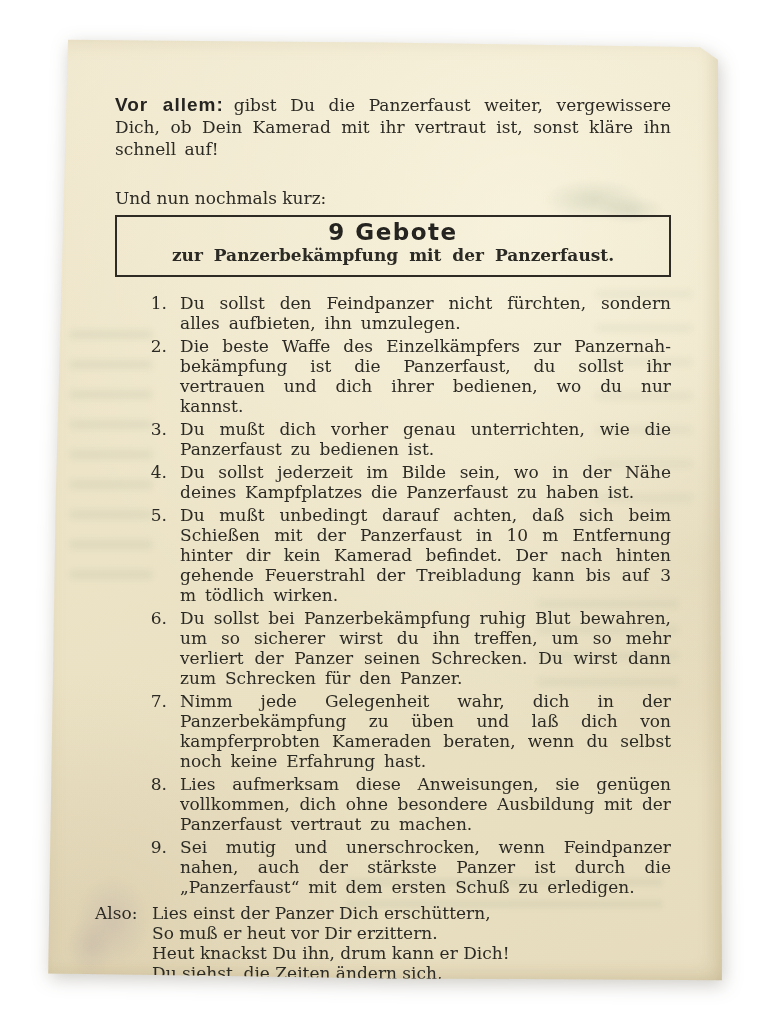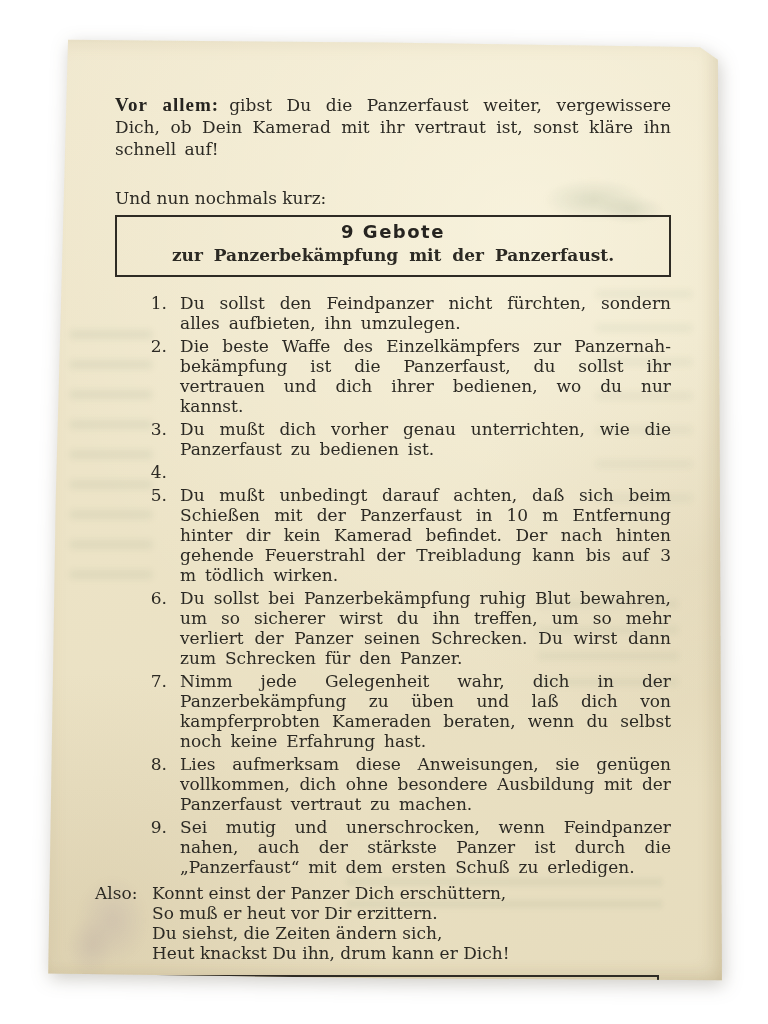--- a/index.html
+++ b/index.html
@@ -69,32 +69,32 @@
     filter:blur(3px);
   }
 
   .content {
     position:absolute; left:75px; top:60px; width:556px;
     font-size:17px; line-height:20px; color:#2c2a24;
   }
 
   .intro { text-align:justify; word-spacing:3px; line-height:22px; }
   .intro-lead {
-    font-family:Liberation Serif, serif;
+    font-family:Liberation Sans, sans-serif;
     font-weight:bold; font-size:19px; letter-spacing:1px; margin-right:10px;
     color:#262420;
   }
   .transition { margin-top:28px; }
 
   .rules-box {
     margin-top:7px; border:2px solid #2e2b24; padding:5px 8px 10px;
   }
   .rules-title {
     font-family:"DejaVu Sans","Liberation Sans",sans-serif;
-    font-weight:bold; font-size:18px; letter-spacing:1.5px; text-align:center;
+    font-weight:bold; font-size:23px; letter-spacing:1.5px; text-align:center;
     color:#262420;
   }
   .rules-subtitle { text-align:center; margin-top:3px; word-spacing:5px;font-weight:bold; }
 
   .commandments { margin-top:16px; }
   .item { display:flex; margin-bottom:3px; }
   .item .num { flex:0 0 65px; text-align:right; padding-right:13px; }
   .item .itext { flex:1; text-align:justify; word-spacing:3.5px; }
 
   .closing { display:flex; margin-top:6px; margin-left:-20px; }
@@ -142,20 +142,21 @@
           <div class="item">
               <span class="num">2.</span>
               <span class="itext">Die beste Waffe des Einzelkämpfers zur Panzernah­bekämpfung ist die Panzerfaust, du sollst ihr vertrauen und dich ihrer bedienen, wo du nur kannst.</span>
             </div>
           <div class="item">
               <span class="num">3.</span>
               <span class="itext">Du mußt dich vorher genau unterrichten, wie die Panzer­faust zu bedienen ist.</span>
             </div>
           <div class="item">
               <span class="num">4.</span>
+              <span class="itext">Du sollst jederzeit im Bilde sein, wo in der Nähe deines Kampfplatzes die Panzerfaust zu haben ist.</span>
             </div>
           <div class="item">
               <span class="num">5.</span>
               <span class="itext">Du mußt unbedingt darauf achten, daß sich beim Schießen mit der Panzerfaust in 10 m Entfernung hinter dir kein Kamerad befindet.  Der nach hinten gehende Feuerstrahl der Treibladung kann bis auf 3 m tödlich wirken.</span>
             </div>
           <div class="item">
               <span class="num">6.</span>
               <span class="itext">Du sollst bei Panzerbekämpfung ruhig Blut bewahren, um so sicherer wirst du ihn treffen, um so mehr verliert der Panzer seinen Schrecken.  Du wirst dann zum Schrecken für den Panzer.</span>
             </div>
           <div class="item">
@@ -168,24 +169,24 @@
             </div>
           <div class="item">
               <span class="num">9.</span>
               <span class="itext">Sei mutig und unerschrocken, wenn Feindpanzer nahen, auch der stärkste Panzer ist durch die „Panzerfaust“ mit dem ersten Schuß zu erledigen.</span>
             </div>
         </div>
 
         <div class="closing">
           <span class="also-label">Also:</span>
           <div class="poem">
-            <div>Konnt einst der Panzer Dich erschüttern,</div>
+            <div>Lies einst der Panzer Dich erschüttern,</div>
             <div>So muß er heut vor Dir erzittern.</div>
+            <div>Heut knackst Du ihn, drum kann er Dich!</div>
             <div>Du siehst, die Zeiten ändern sich,</div>
-            <div>Heut knackst Du ihn, drum kann er Dich!</div>
           </div>
         </div>
 
         <div class="slogan-box">
           <div class="slogan-line1">Je näher Du den Panzer herankommen läßt,</div>
           <div class="slogan-line2">um so sicherer triffst Du ihn!</div>
         </div>
 
       </div>
     </div>

